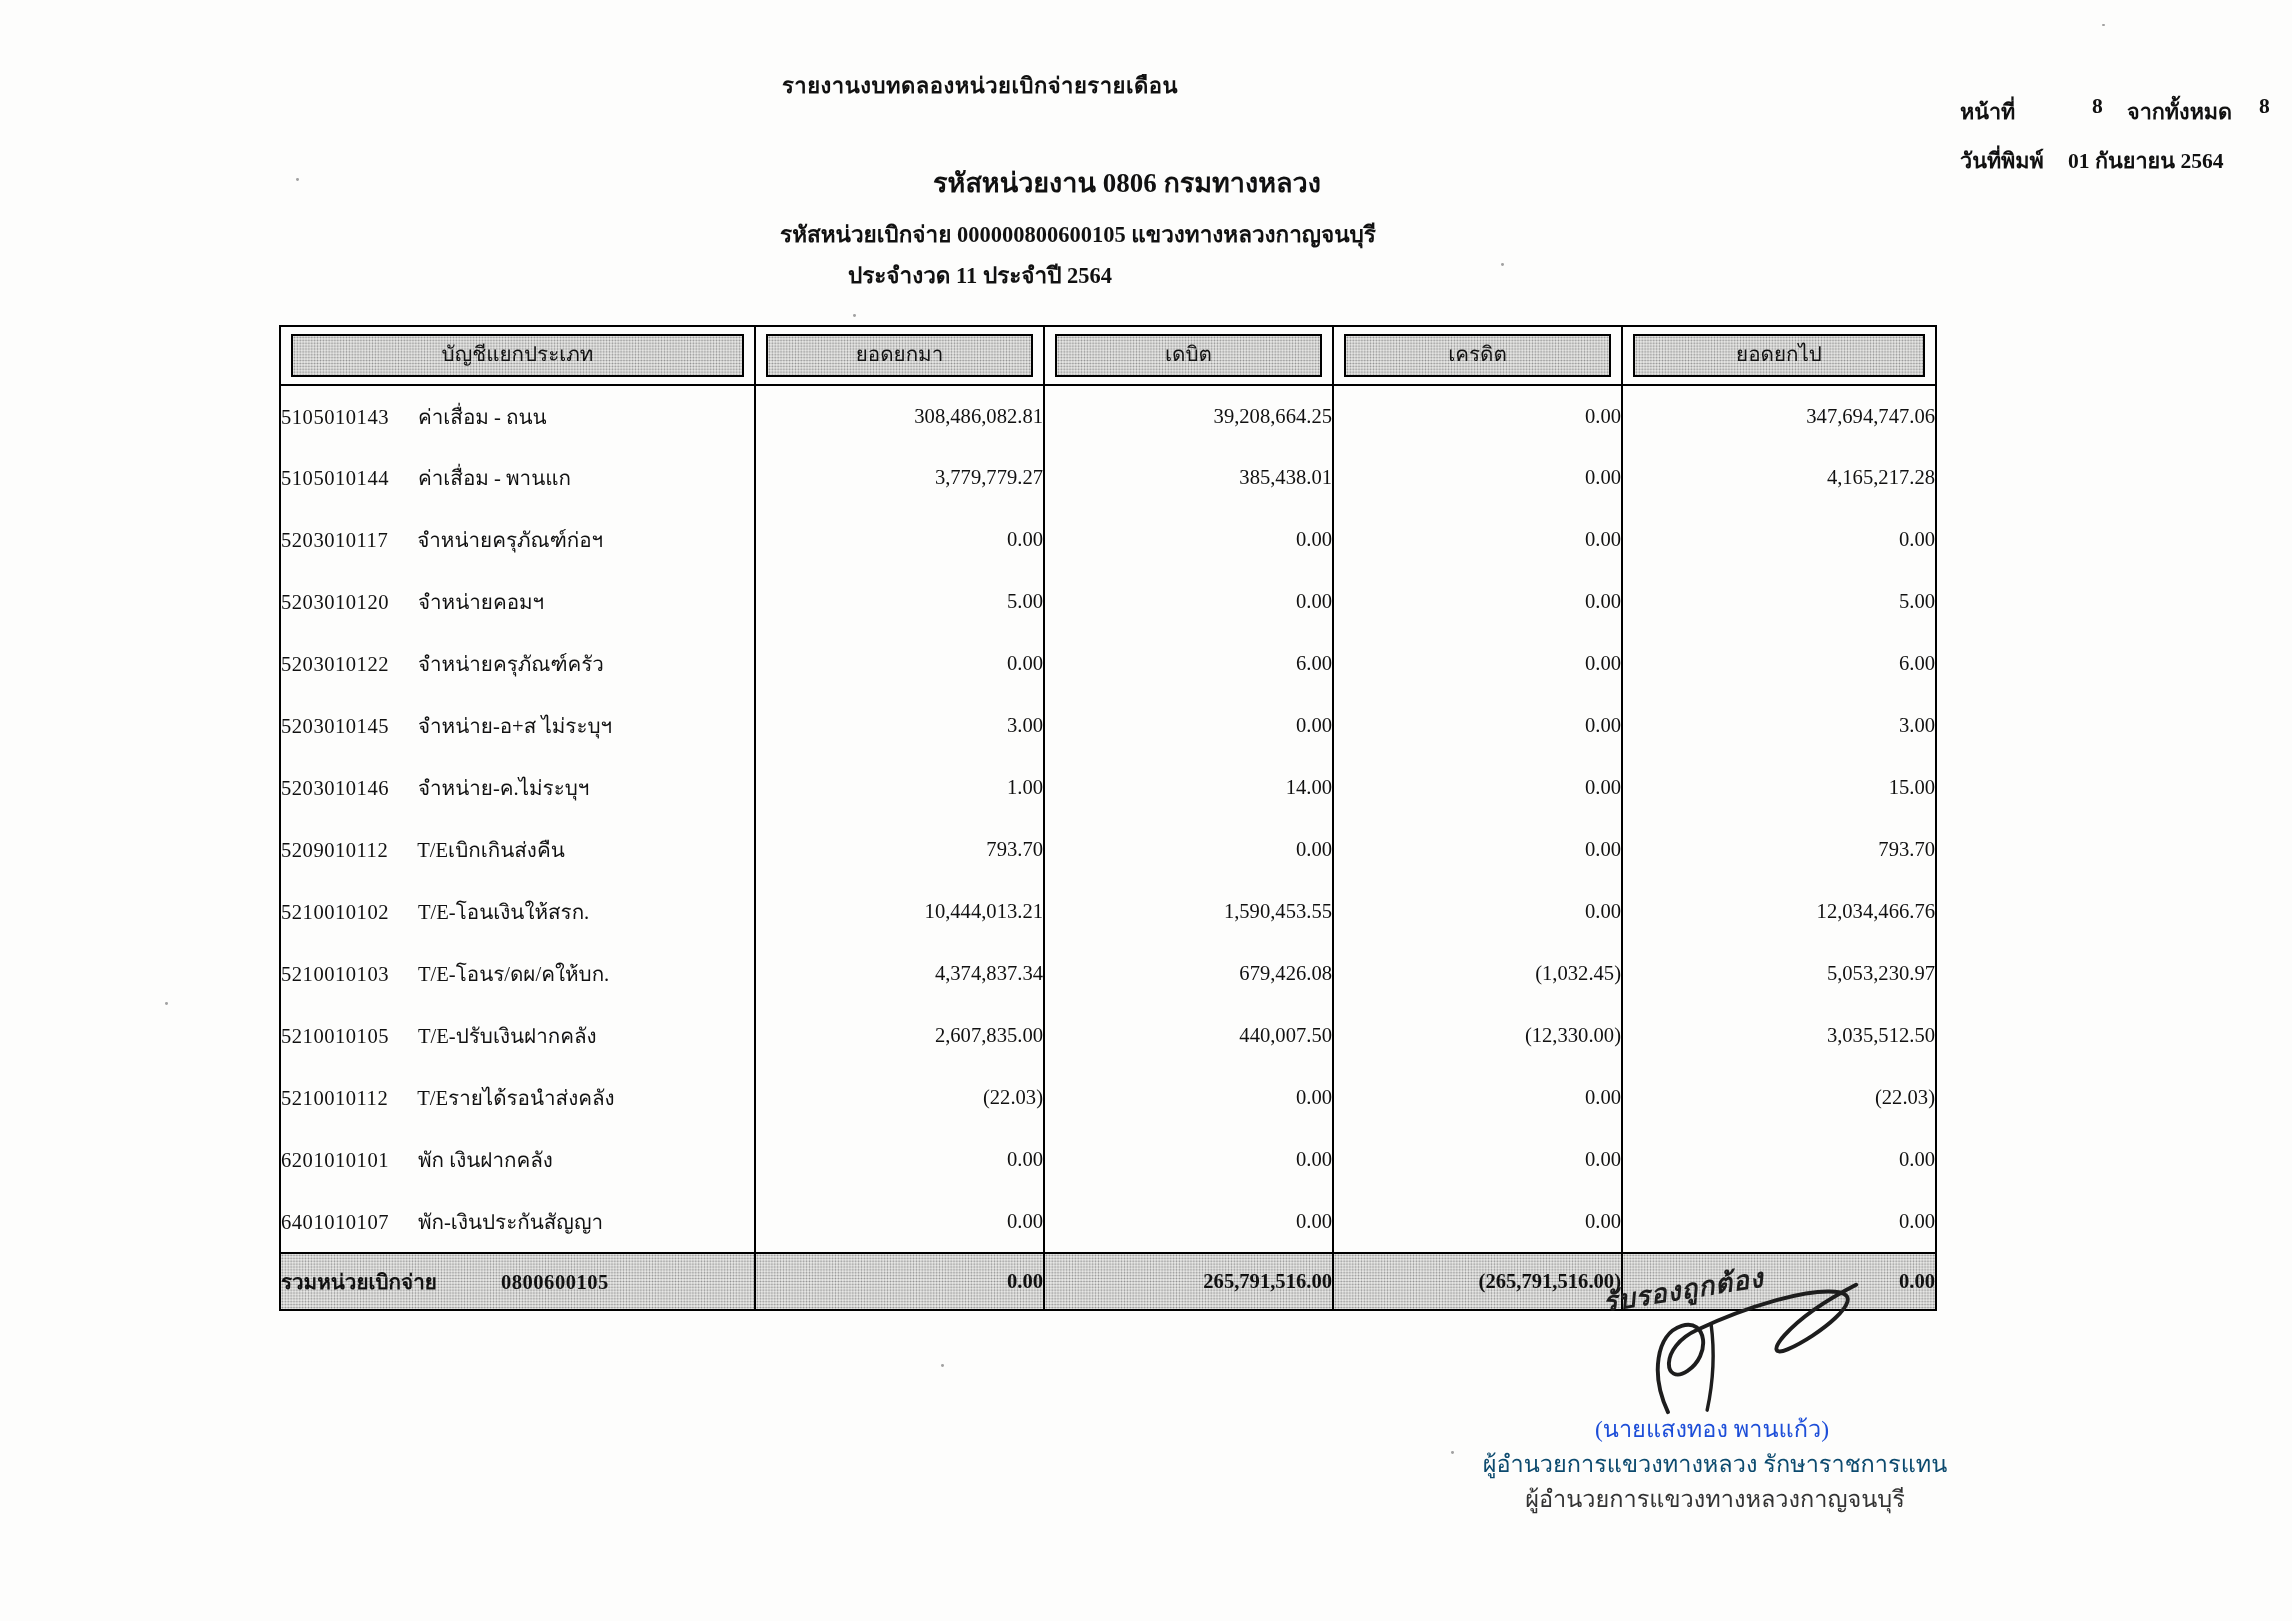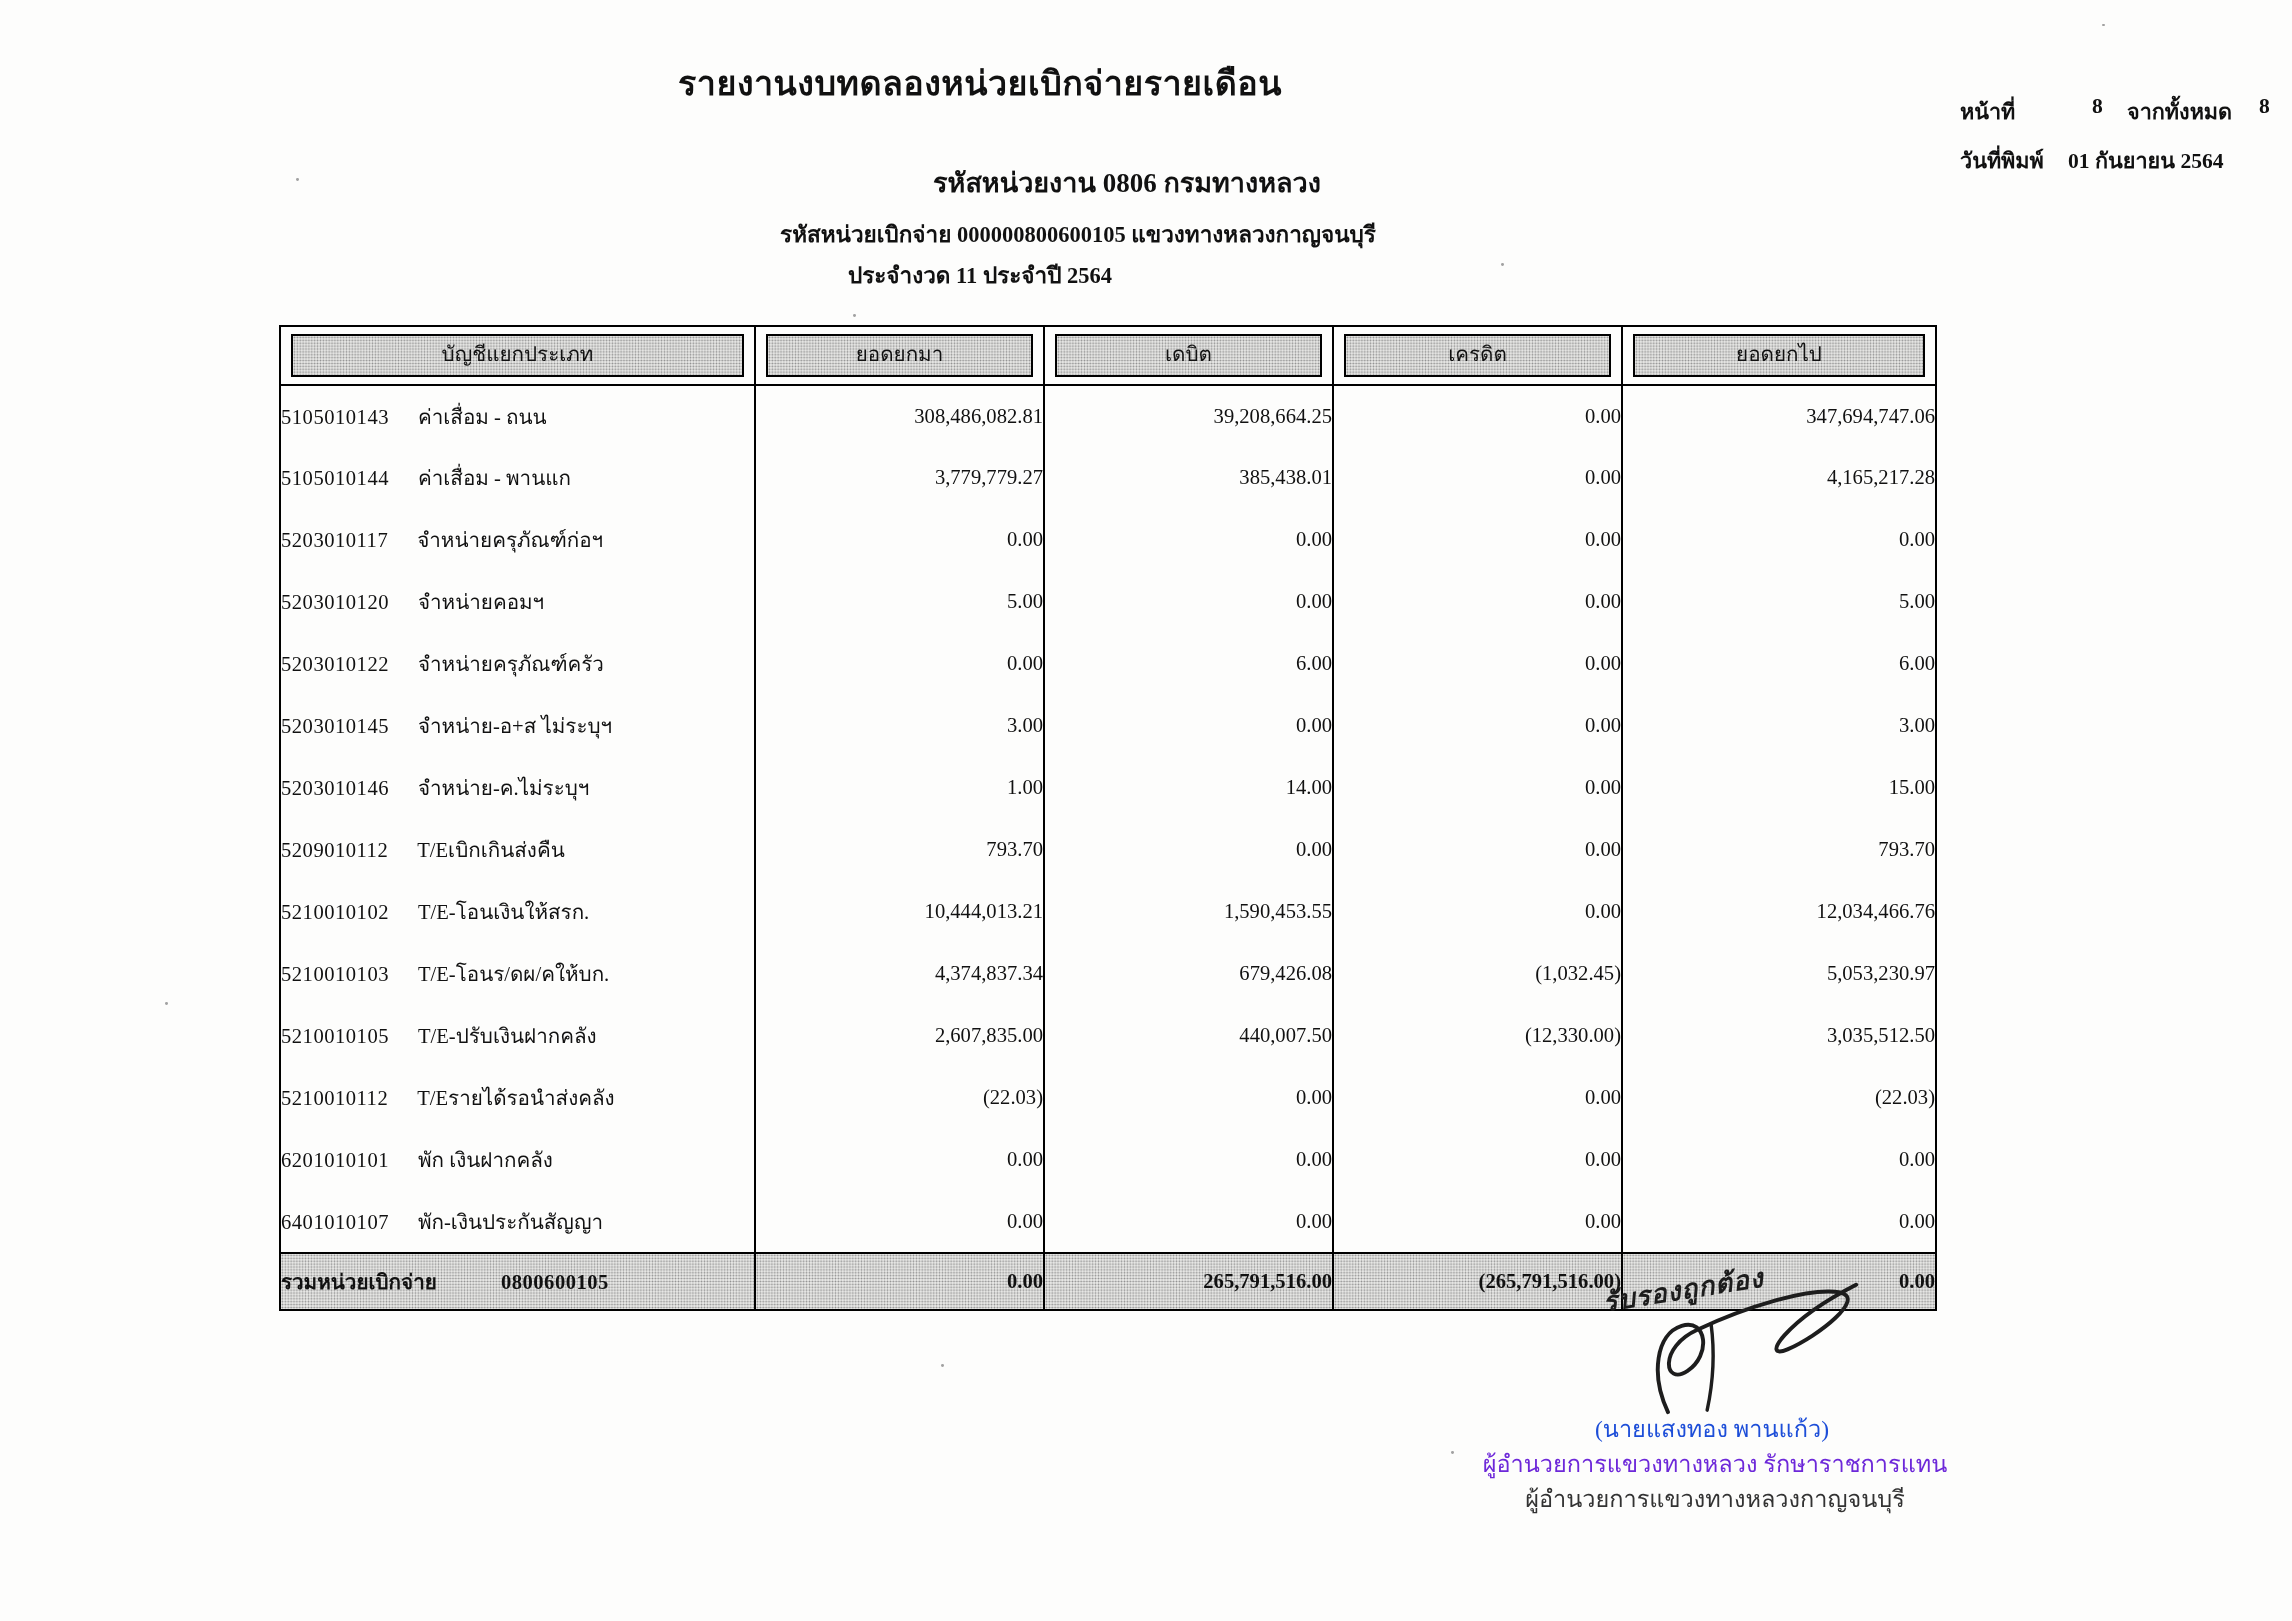--- a/index.html
+++ b/index.html
@@ -5,21 +5,21 @@
   html,body{margin:0;padding:0;background:#888;}
   .page{
     position:relative;
     width:2293px;height:1621px;
     background:#fdfdfc;
     font-family:"Liberation Serif","DejaVu Serif",serif;
     color:#111;
     overflow:hidden;
   }
   .hline{position:absolute;text-align:center;font-weight:bold;white-space:nowrap;}
-  .title{left:588px;top:56px;width:784px;font-size:34px;letter-spacing:0.5px;}
+  .title{left:588px;top:68px;width:784px;font-size:22px;letter-spacing:0.5px;}
   .sub1{left:735px;top:153px;width:784px;font-size:27px;margin-top:8px;}
   .sub2{left:686px;top:216px;width:784px;font-size:22.5px;}
   .sub3{left:588px;top:257px;width:784px;font-size:22.5px;text-align:center;}
 
   .pageinfo{position:absolute;left:1960px;top:94px;font-size:21.6px;font-weight:bold;}
   .pageinfo .row{display:flex;gap:0;margin-bottom:13.7px;white-space:nowrap;}
   .pageinfo .lbl{display:inline-block;min-width:108px;}
   .pageinfo .val{display:inline-block;min-width:59px;text-align:center;}
 
   table.gl{
@@ -57,21 +57,21 @@
   tr.total td.c-account .code{margin-left:59px;min-width:0;}
 
   .sig-area{position:absolute;left:1411px;top:1255px;width:627px;height:294px;}
   .certify{
     position:absolute;left:191px;top:13.7px;
     font-size:26.5px;font-weight:bold;font-style:italic;color:#1c1c1c;
     transform:rotate(-9deg);letter-spacing:1px;white-space:nowrap;
   }
   .scribble{position:absolute;left:206px;top:9.8px;}
   .sig-name{position:absolute;left:154px;top:155px;width:294px;text-align:center;font-size:23.5px;color:#1d4ed8;white-space:nowrap;}
-  .sig-pos1{position:absolute;left:69px;top:190px;width:470px;text-align:center;font-size:23.5px;color:#6d28d9;white-space:nowrap;}
+  .sig-pos1{position:absolute;left:69px;top:190px;width:470px;text-align:center;font-size:23.5px;color:#0c4a6e;white-space:nowrap;}
   .sig-pos2{position:absolute;left:69px;top:225px;width:470px;text-align:center;font-size:23.5px;color:#333;white-space:nowrap;}
 
   .speck{position:absolute;width:2.9px;height:2.9px;border-radius:50%;background:#555;opacity:.55;}
 </style>
 </head>
 <body>
 
 <div class="page">
 
   <div class="hline title">รายงานงบทดลองหน่วยเบิกจ่ายรายเดือน</div>

